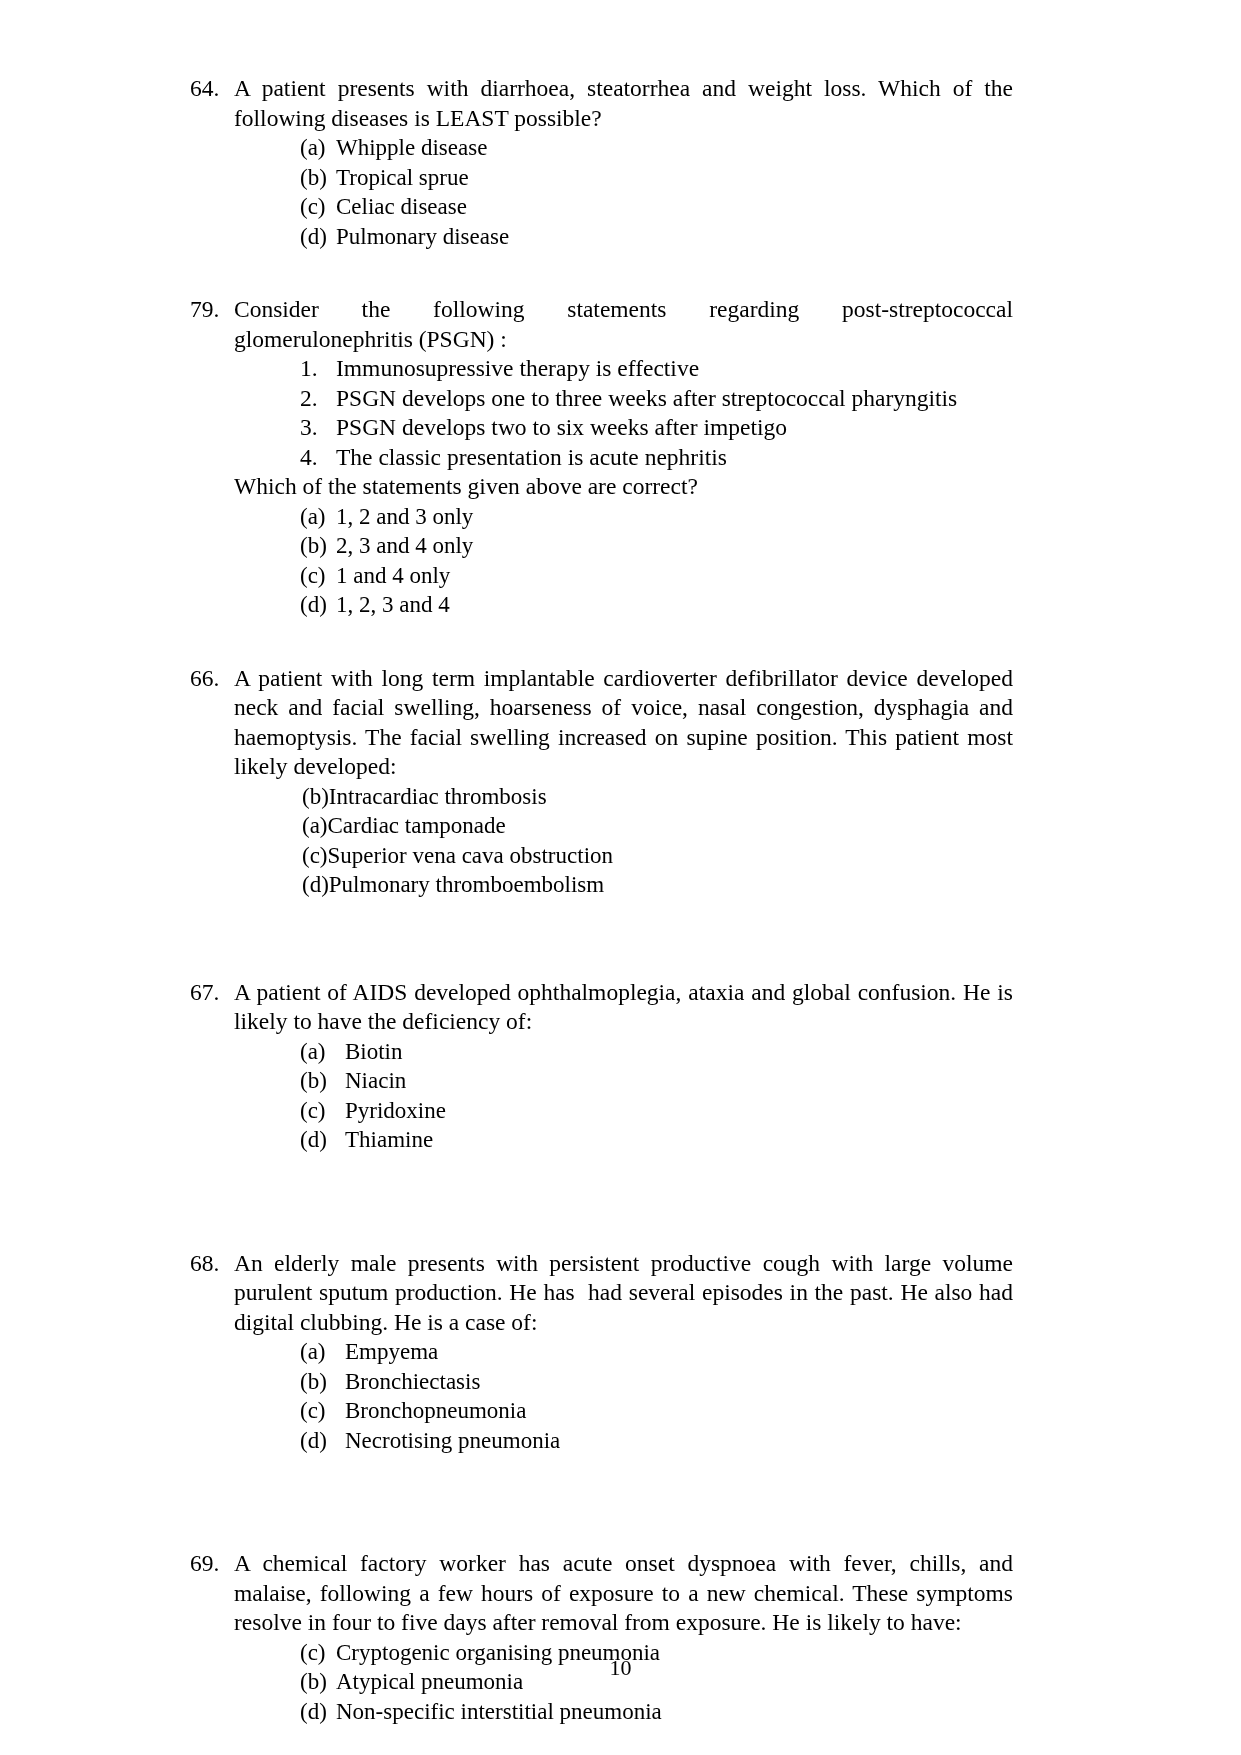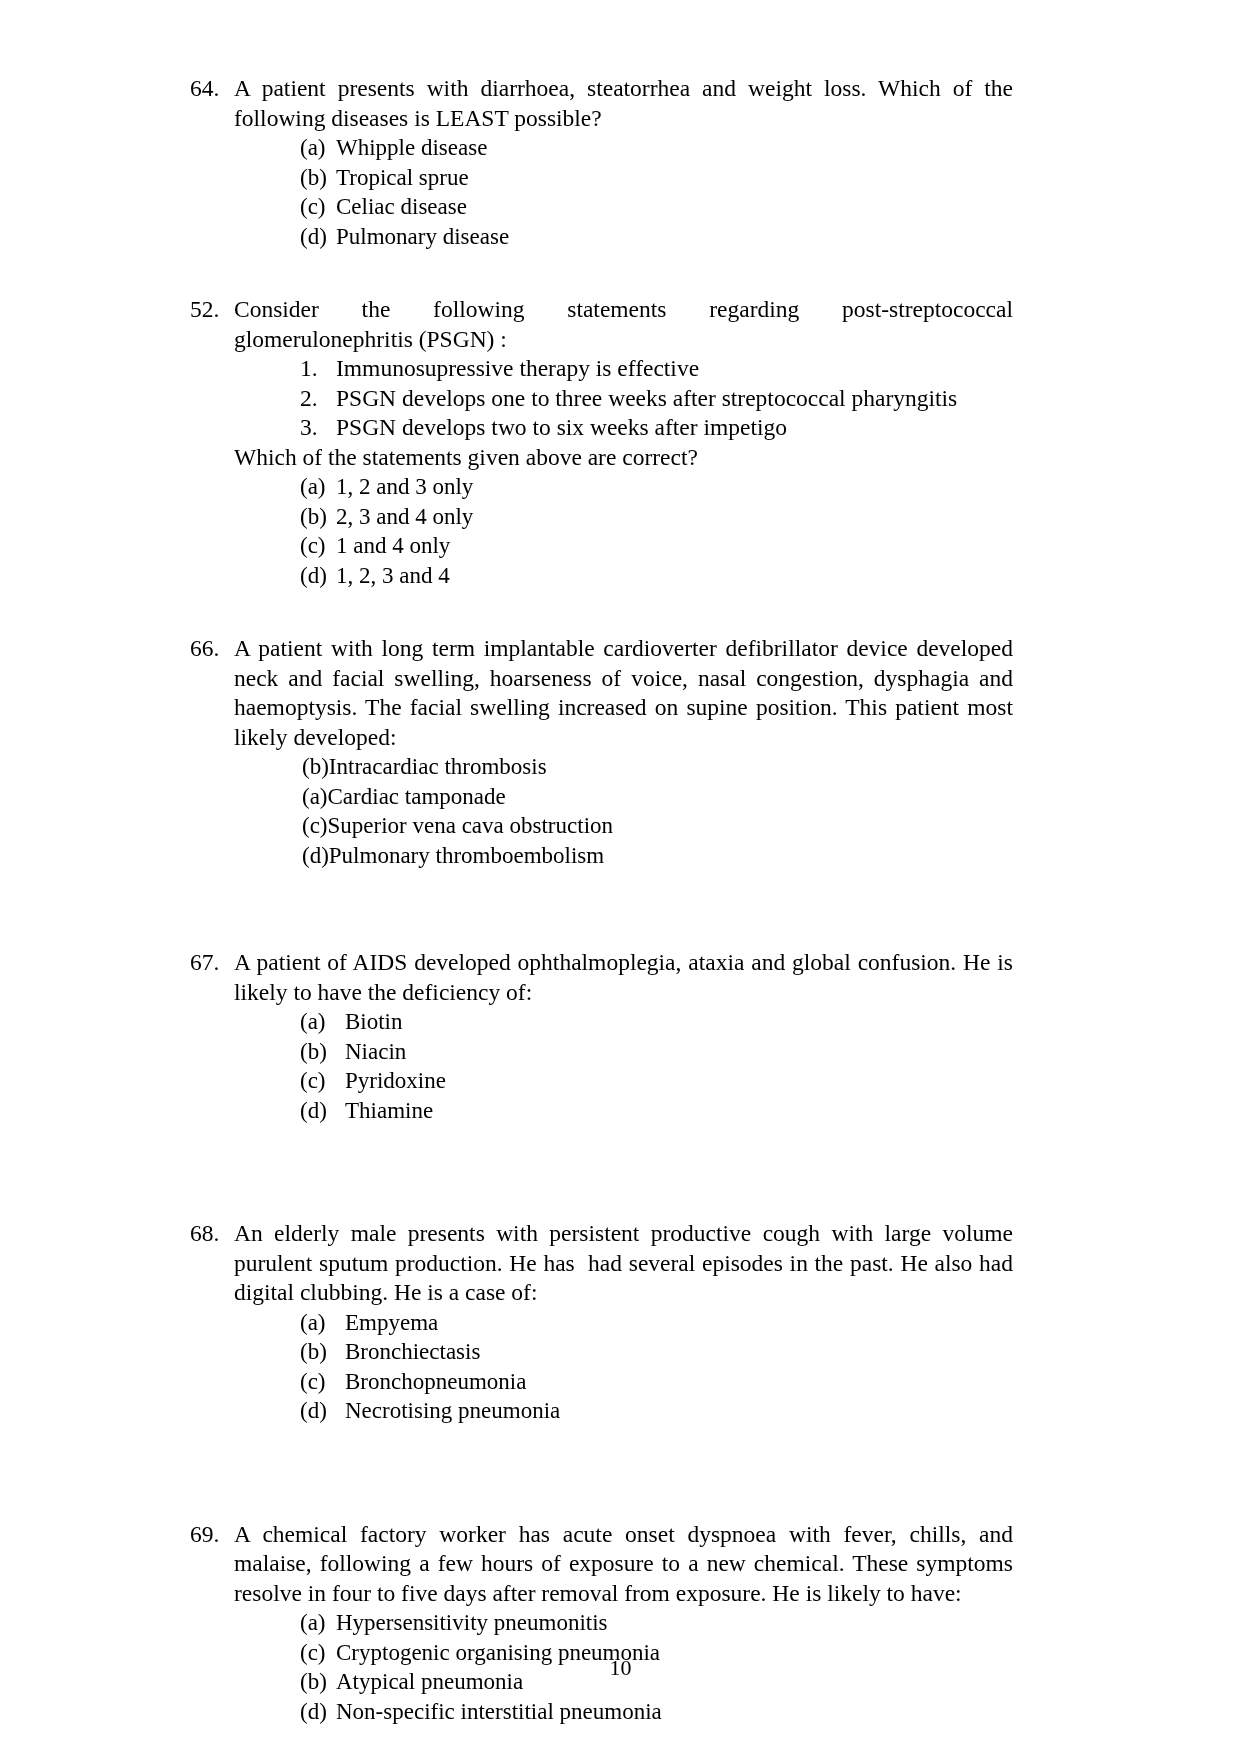--- a/index.html
+++ b/index.html
@@ -128,27 +128,28 @@
           <li><span class="opt-marker">(b)</span><span>Tropical sprue</span></li>
           <li><span class="opt-marker">(c)</span><span>Celiac disease</span></li>
           <li><span class="opt-marker">(d)</span><span>Pulmonary disease</span></li>
         </ul>
       </div>
     </div>
 
     <div class="gap-sm"></div>
 
     <div class="qblock">
-      <div class="qnum">52.</div>
+      <div class="qnum">79.</div>
       <div class="qbody">
         <p class="qtext justify">Consider the following statements regarding post-streptococcal glomerulonephritis (PSGN) :</p>
         <ul class="stmts">
           <li><span class="stmt-marker">1.</span><span>Immunosupressive therapy is effective</span></li>
           <li><span class="stmt-marker">2.</span><span>PSGN develops one to three weeks after streptococcal pharyngitis</span></li>
           <li><span class="stmt-marker">3.</span><span>PSGN develops two to six weeks after impetigo</span></li>
+          <li><span class="stmt-marker">4.</span><span>The classic presentation is acute nephritis</span></li>
         </ul>
         <p class="followup">Which of the statements given above are correct?</p>
         <ul class="opts medium">
           <li><span class="opt-marker">(a)</span><span>1, 2 and 3 only</span></li>
           <li><span class="opt-marker">(b)</span><span>2, 3 and 4 only</span></li>
           <li><span class="opt-marker">(c)</span><span>1 and 4 only</span></li>
           <li><span class="opt-marker">(d)</span><span>1, 2, 3 and 4</span></li>
         </ul>
       </div>
     </div>
@@ -198,21 +199,20 @@
       </div>
     </div>
 
     <div class="gap-lg"></div>
 
     <div class="qblock">
       <div class="qnum">69.</div>
       <div class="qbody">
         <p class="qtext justify">A chemical factory worker has acute onset dyspnoea with fever, chills, and malaise, following a few hours of exposure to a new chemical. These symptoms resolve in four to five days after removal from exposure. He is likely to have:</p>
         <ul class="opts medium">
-          <li><span class="opt-marker">(a)</span><span>Hypersensitivity pneumonitis</span></li>
           <li><span class="opt-marker">(c)</span><span>Cryptogenic organising pneumonia</span></li>
           <li><span class="opt-marker">(b)</span><span>Atypical pneumonia</span></li>
           <li><span class="opt-marker">(d)</span><span>Non-specific interstitial pneumonia</span></li>
         </ul>
       </div>
     </div>
 
   </div>
 
   <div class="footer">10</div>

